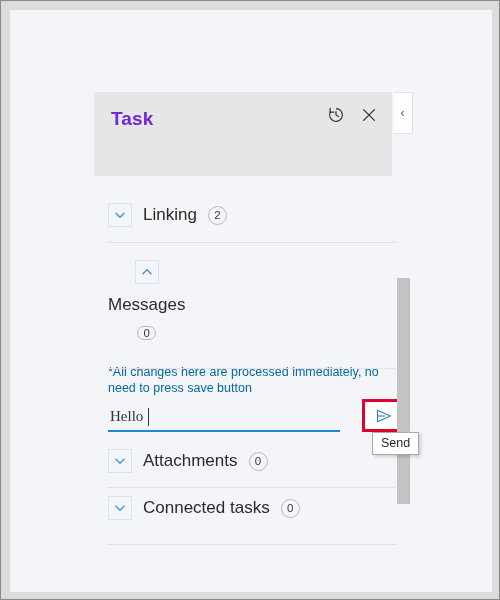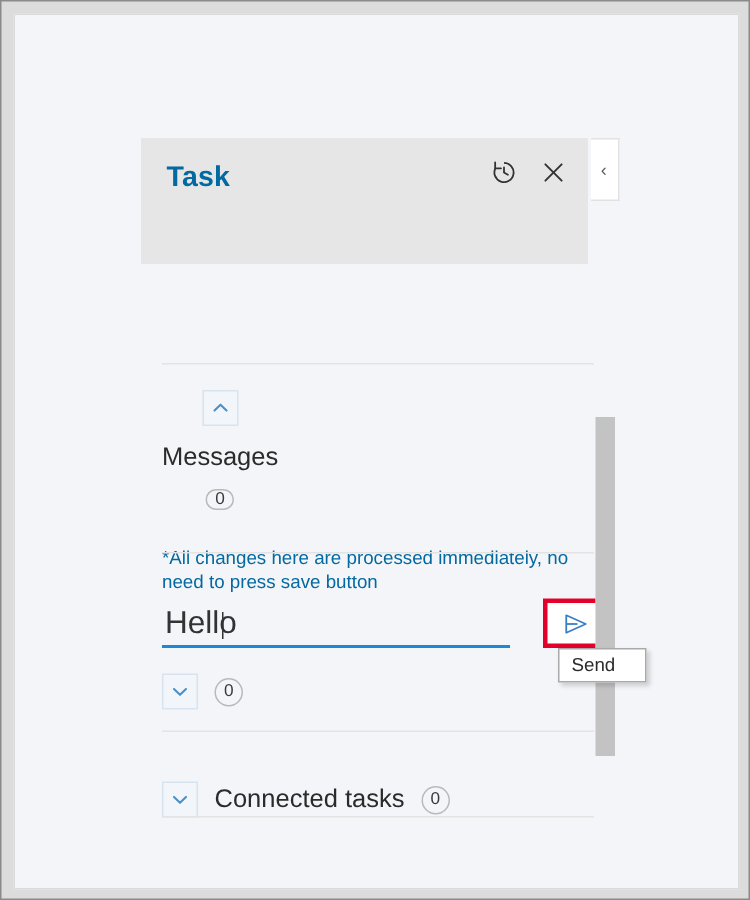--- a/index.html
+++ b/index.html
@@ -53,21 +53,21 @@
     width: 298px;
     height: 84px;
     background: #e6e6e6;
   }
   .panel-title {
     position: absolute;
     left: 17px;
     top: 16px;
     font-size: 19px;
     font-weight: bold;
-    color: #0369a1;
+    color: #6d28d9;
     letter-spacing: 0.1px;
   }
   .header-actions {
     position: absolute;
     right: 12px;
     top: 12px;
     display: flex;
     align-items: center;
     gap: 11px;
   }
@@ -184,22 +184,22 @@
     position: absolute;
     left: 0;
     top: 0;
     width: 232px;
     height: 28px;
     box-sizing: border-box;
     border: none;
     border-bottom: 2px solid #1a8ad4;
     background: transparent;
     outline: none;
-    font-family: Liberation Sans, sans-serif;
-    font-size: 21px;
+    font-family: Liberation Serif, serif;
+    font-size: 15px;
     color: #333333;
     padding: 0 2px 2px 2px;
   }
   .caret {
     position: absolute;
     left: 40px;
     top: 4px;
     width: 1px;
     height: 18px;
     background: #333333;
@@ -227,21 +227,21 @@
     justify-content: center;
     cursor: pointer;
   }
   .send-button svg { display: block; }
 
   
   .tooltip {
     position: absolute;
     left: 278px;
     top: 256px;
-    padding: 3px 20px 4px 8px;
+    padding: 3px 8px 4px 8px;
     background: #ffffff;
     border: 1px solid #a9a9a9;
     box-shadow: 2px 2px 3px rgba(0,0,0,0.16);
     font-size: 12.5px;
     color: #2b2b2b;
     white-space: nowrap;
     z-index: 30;
   }
 
   
@@ -288,20 +288,29 @@
           </div>
         </div>
       </div>
 
       <div class="collapse-tab">
         <span>‹</span>
       </div>
 
       <div class="panel-body">
 
+        <div class="section-row" style="top:26px;">
+          <div class="chev-box">
+            <svg width="14" height="14" viewBox="0 0 14 14" fill="none" stroke="#4a90c9" stroke-width="1.4" stroke-linecap="round" stroke-linejoin="round">
+              <path d="M3 5.3 L7 9.2 L11 5.3"></path>
+            </svg>
+          </div>
+          <div class="section-label">Linking</div>
+          <div class="count-badge">2</div>
+        </div>
         <div class="divider" style="top:66px;"></div>
 
         <div class="section-row" style="top:84px;flex-direction:column;">
           <div class="chev-box">
             <svg width="14" height="14" viewBox="0 0 14 14" fill="none" stroke="#4a90c9" stroke-width="1.4" stroke-linecap="round" stroke-linejoin="round">
               <path d="M3 8.7 L7 4.8 L11 8.7"></path>
             </svg>
           </div>
           <div class="section-label">Messages</div>
           <div class="count-badge">0</div>
@@ -326,25 +335,26 @@
         <div class="tooltip">Send</div>
 
         <div class="divider" style="top:192px;"></div>
 
         <div class="section-row" style="top:272px;">
           <div class="chev-box">
             <svg width="14" height="14" viewBox="0 0 14 14" fill="none" stroke="#4a90c9" stroke-width="1.4" stroke-linecap="round" stroke-linejoin="round">
               <path d="M3 5.3 L7 9.2 L11 5.3"></path>
             </svg>
           </div>
+          <div class="section-label">Attachments</div>
           <div class="count-badge">0</div>
         </div>
         <div class="divider" style="top:311px;"></div>
 
-        <div class="section-row" style="top:344px;">
+        <div class="section-row" style="top:319px;">
           <div class="chev-box">
             <svg width="14" height="14" viewBox="0 0 14 14" fill="none" stroke="#4a90c9" stroke-width="1.4" stroke-linecap="round" stroke-linejoin="round">
               <path d="M3 5.3 L7 9.2 L11 5.3"></path>
             </svg>
           </div>
           <div class="section-label">Connected tasks</div>
           <div class="count-badge">0</div>
         </div>
         <div class="divider" style="top:368px;"></div>
 

